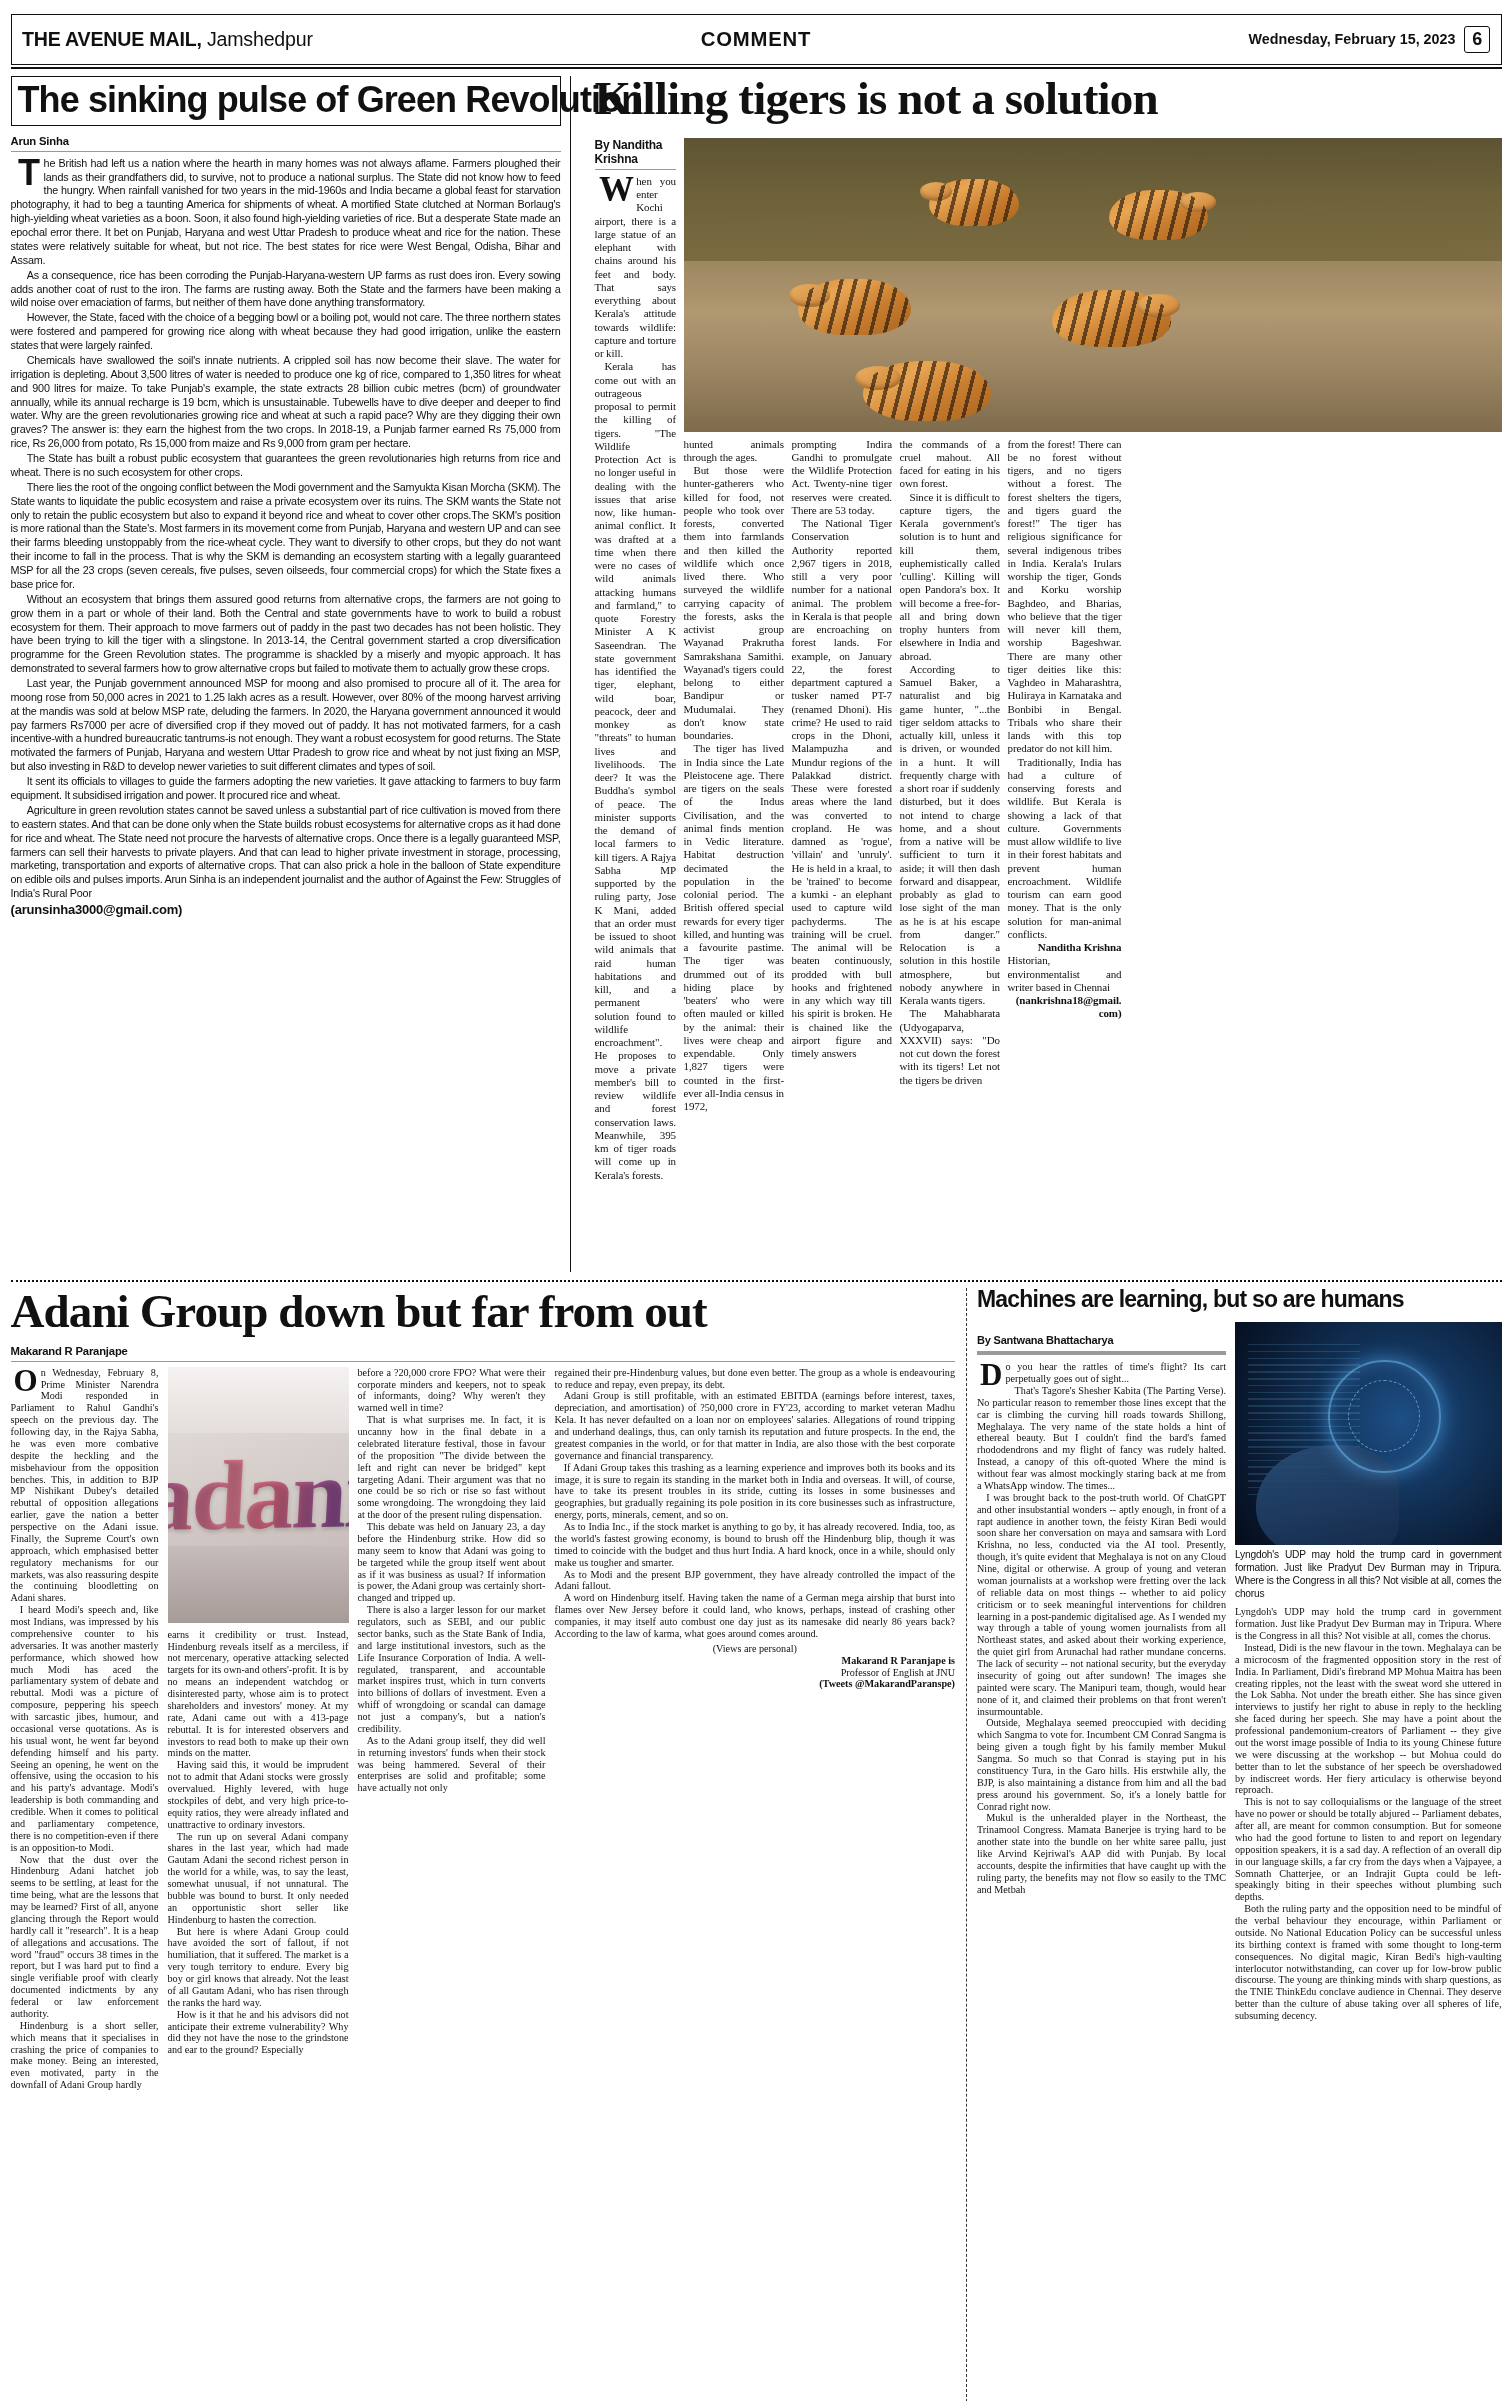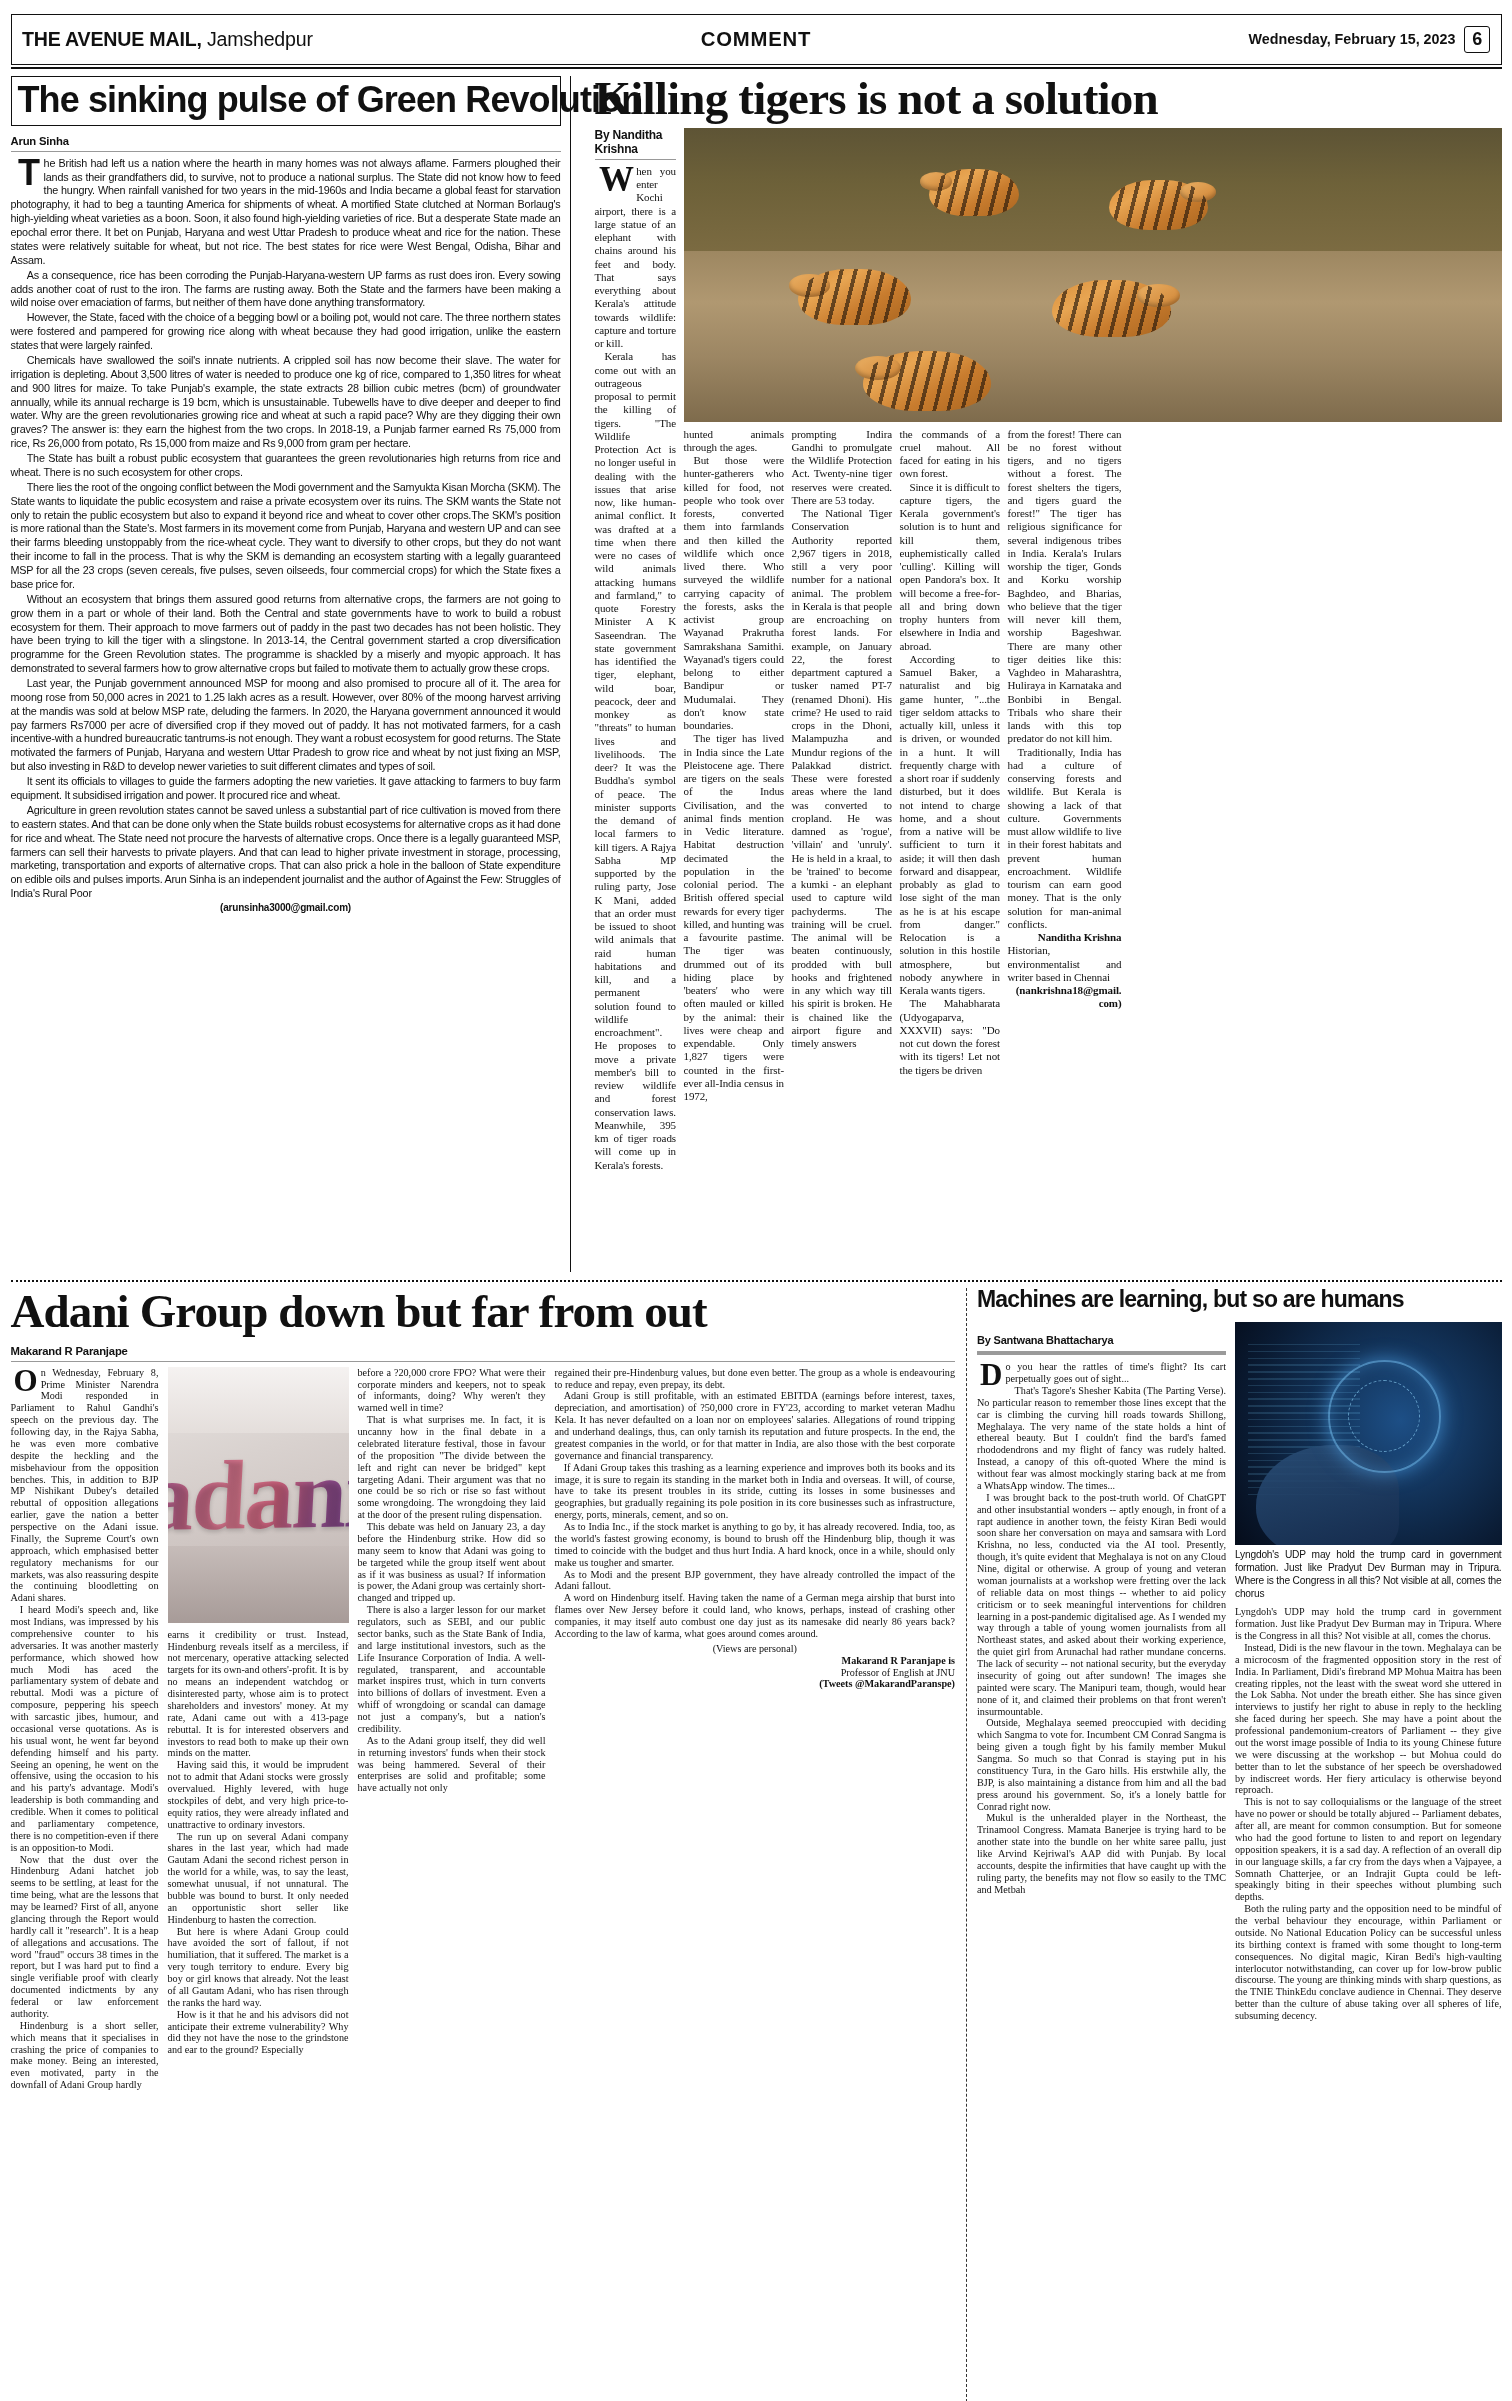--- a/index.html
+++ b/index.html
@@ -53,30 +53,30 @@
   .body-sans {
     font-size:10.8px; line-height:1.285; text-align:justify;
     letter-spacing:-0.2px; word-spacing:-0.3px;
   }
   .body-sans p { margin:0 0 0.1em 0; text-indent:1.5em; }
   .body-sans p.noind { text-indent:0; }
   .dropcap-t {
     float:left; font-weight:bold; font-size:36px; line-height:0.74;
     padding:3px 3.8px 0 7.5px; font-family:"Liberation Sans", sans-serif;
   }
-  .end-credit { text-align:center; font-weight:bold; font-size:10px; margin-top:1.5px; }
+  .end-credit { text-align:left; font-weight:bold; font-size:13px; margin-top:1.5px; }
 
   
   .art-tiger { flex:1; padding-left:24px; }
   .tiger-head {
     font-family:"Liberation Serif", serif;
     font-weight:bold; font-size:47px; line-height:0.96;
     letter-spacing:-0.8px; white-space:nowrap;
   }
-  .tiger-cols { display:flex; margin-top:6px; }
+  .tiger-cols { display:flex; margin-top:16px; }
   .tcol { width:90px; flex:0 0 90px; padding-right:7.5px; }
   .tcol-1 { border-right:none; }
   .tiger-byline { font-weight:bold; font-size:12px; letter-spacing:-0.2px; }
   .serif-body {
     font-family:"Liberation Serif", serif;
     font-size:11px; line-height:1.205; text-align:justify;
     letter-spacing:-0.1px; hyphens:auto;
   }
   .serif-body p { margin:0; text-indent:0.9em; }
   .serif-body p.noind { text-indent:0; }

